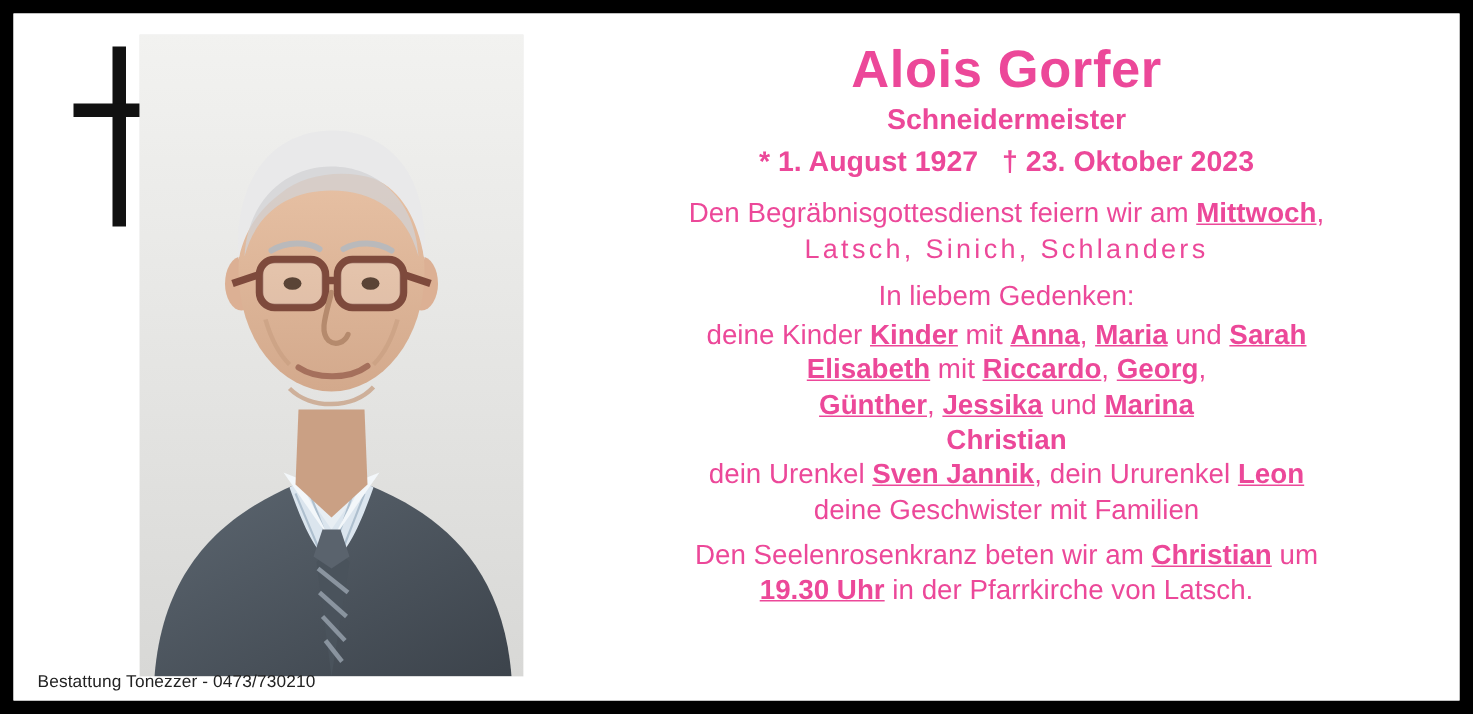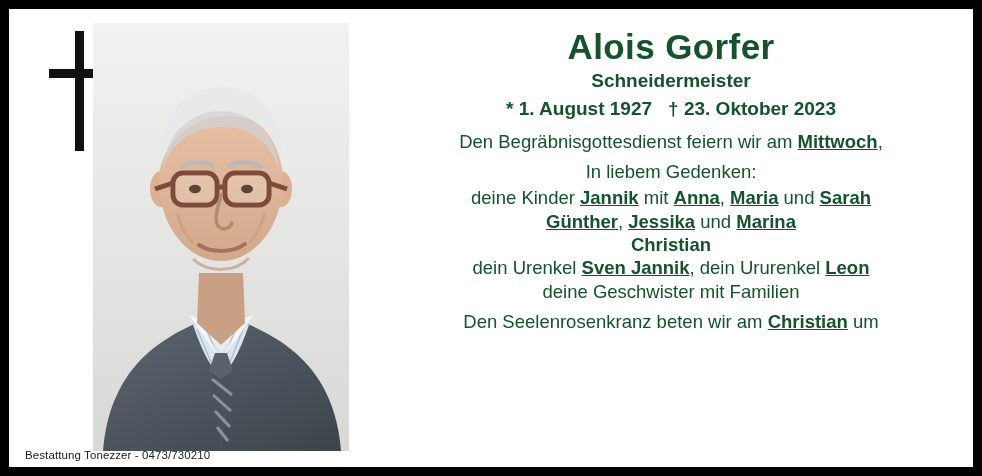--- a/index.html
+++ b/index.html
@@ -81,21 +81,21 @@
     white-space: nowrap;
   }
   
   .right-col {
     position: relative;
     flex: 1 1 auto;
     height: 100%;
     padding: 16px 22px 10px 10px;
     box-sizing: border-box;
     text-align: center;
-    color: #14532d;
+    color: #ec4899;
   }
   .name {
     font-size: 35px;
     font-weight: bold;
     letter-spacing: 0.4px;
     line-height: 1.05;
     margin: 4px 0 2px 0;
   }
   .profession {
     font-size: 19px;
@@ -227,42 +227,49 @@
       <div class="profession">Schneidermeister</div>
 
       <div class="dates">
         <span>* 1. August 1927</span><span class="sep"></span><span>† 23. Oktober 2023</span>
       </div>
 
       <div class="body-line">
         <span>Den Begräbnisgottesdienst feiern wir am </span><strong>Mittwoch</strong><span>,</span>
       </div>
 
+      <div class="body-line spread">Latsch, Sinich, Schlanders</div>
 
       <div class="gap-sm"></div>
 
       <div class="body-line">In liebem Gedenken:</div>
 
       <div class="gap-xs"></div>
 
       <div class="body-line">
-        <span>deine Kinder </span><strong>Jannik</strong><span> mit </span><strong>Anna</strong><span>, </span><strong>Maria</strong><span> und </span><strong>Sarah</strong>
+        <span>deine Kinder </span><strong>Kinder</strong><span> mit </span><strong>Anna</strong><span>, </span><strong>Maria</strong><span> und </span><strong>Sarah</strong>
+      </div>
+      <div class="body-line">
+        <strong>Elisabeth</strong><span> mit </span><strong>Riccardo</strong><span>, </span><strong>Georg</strong><span>,</span>
       </div>
       <div class="body-line">
         <strong>Günther</strong><span>, </span><strong>Jessika</strong><span> und </span><strong>Marina</strong>
       </div>
       <div class="body-line b">Christian</div>
 
       <div class="body-line">
         <span>dein Urenkel </span><strong>Sven Jannik</strong><span>, dein Ururenkel </span><strong>Leon</strong>
       </div>
 
       <div class="body-line">deine Geschwister mit Familien</div>
 
       <div class="gap-sm"></div>
 
       <div class="body-line">
         <span>Den Seelenrosenkranz beten wir am </span><strong>Christian</strong><span> um</span>
+      </div>
+      <div class="body-line">
+        <strong>19.30 Uhr</strong><span> in der Pfarrkirche von Latsch.</span>
       </div>
 
     </div>
   </div>
 </div>
 
 </body></html>

